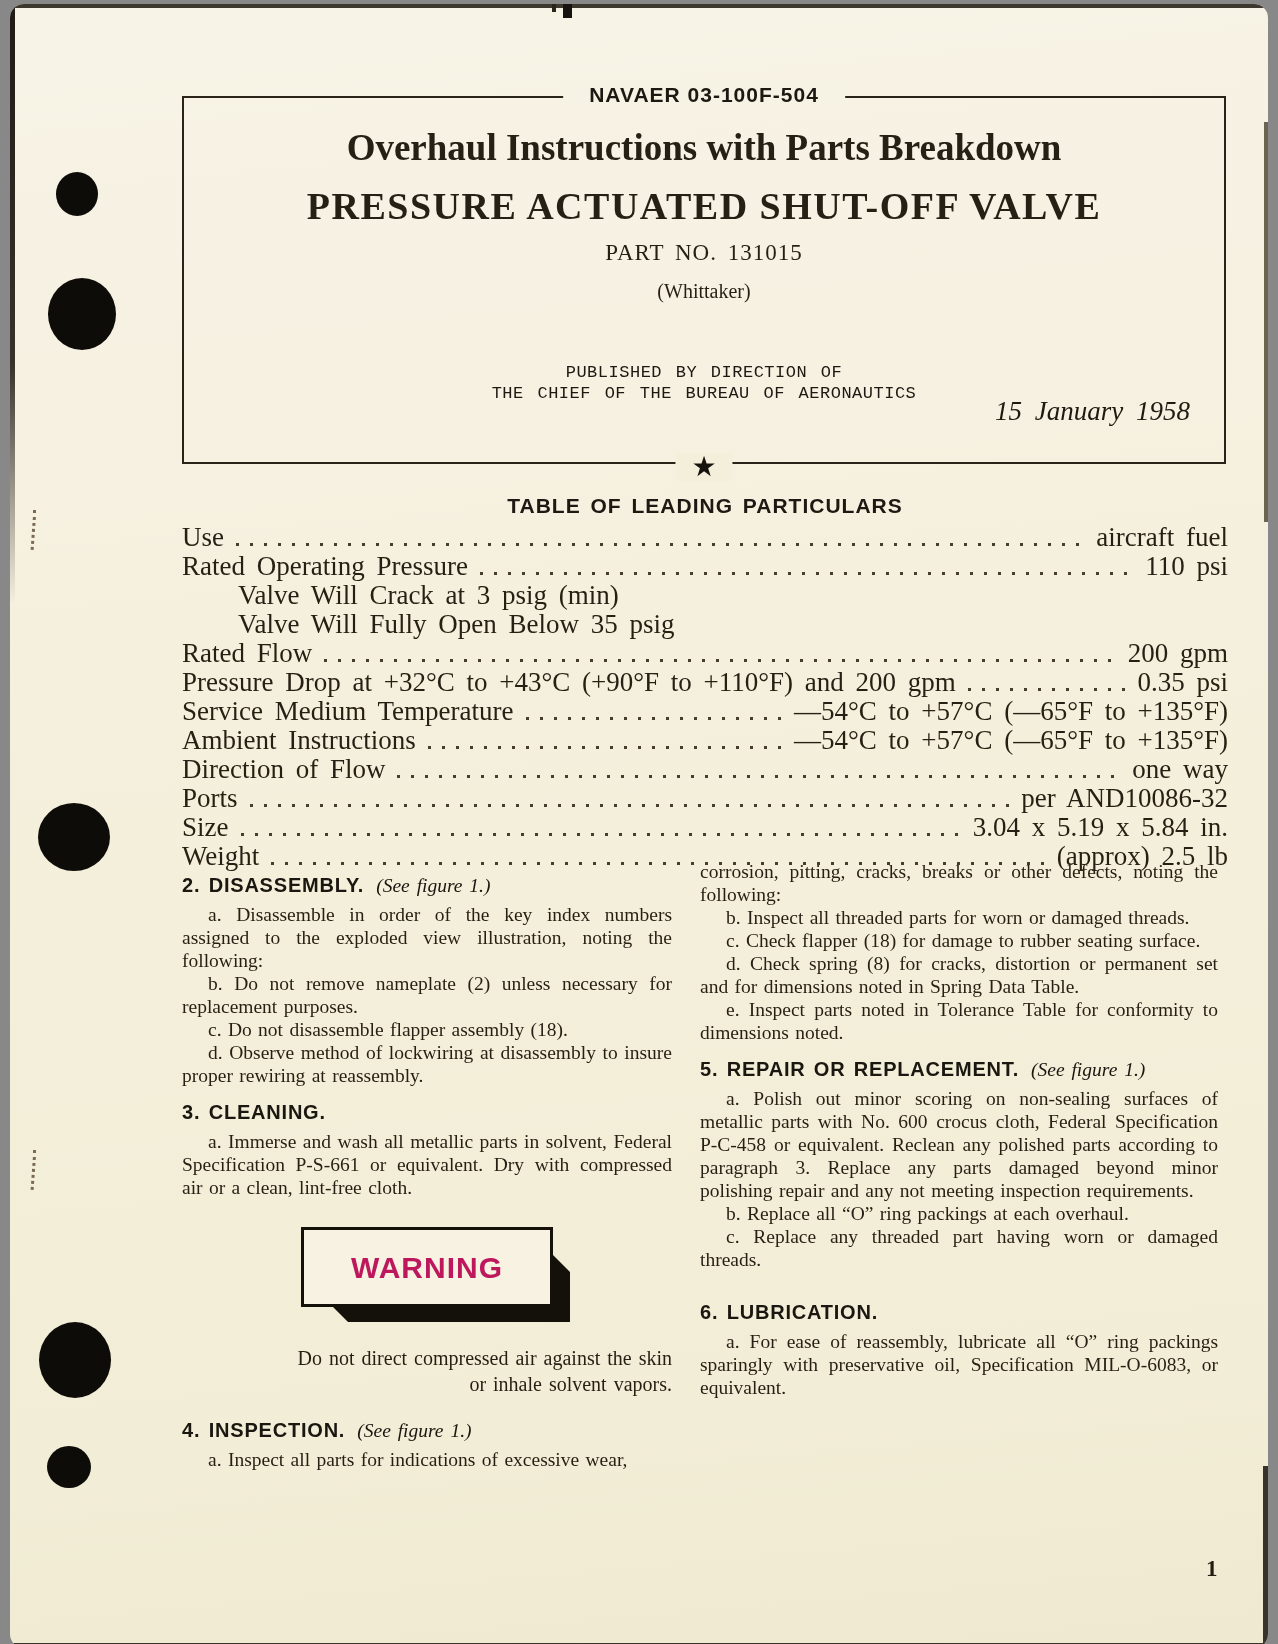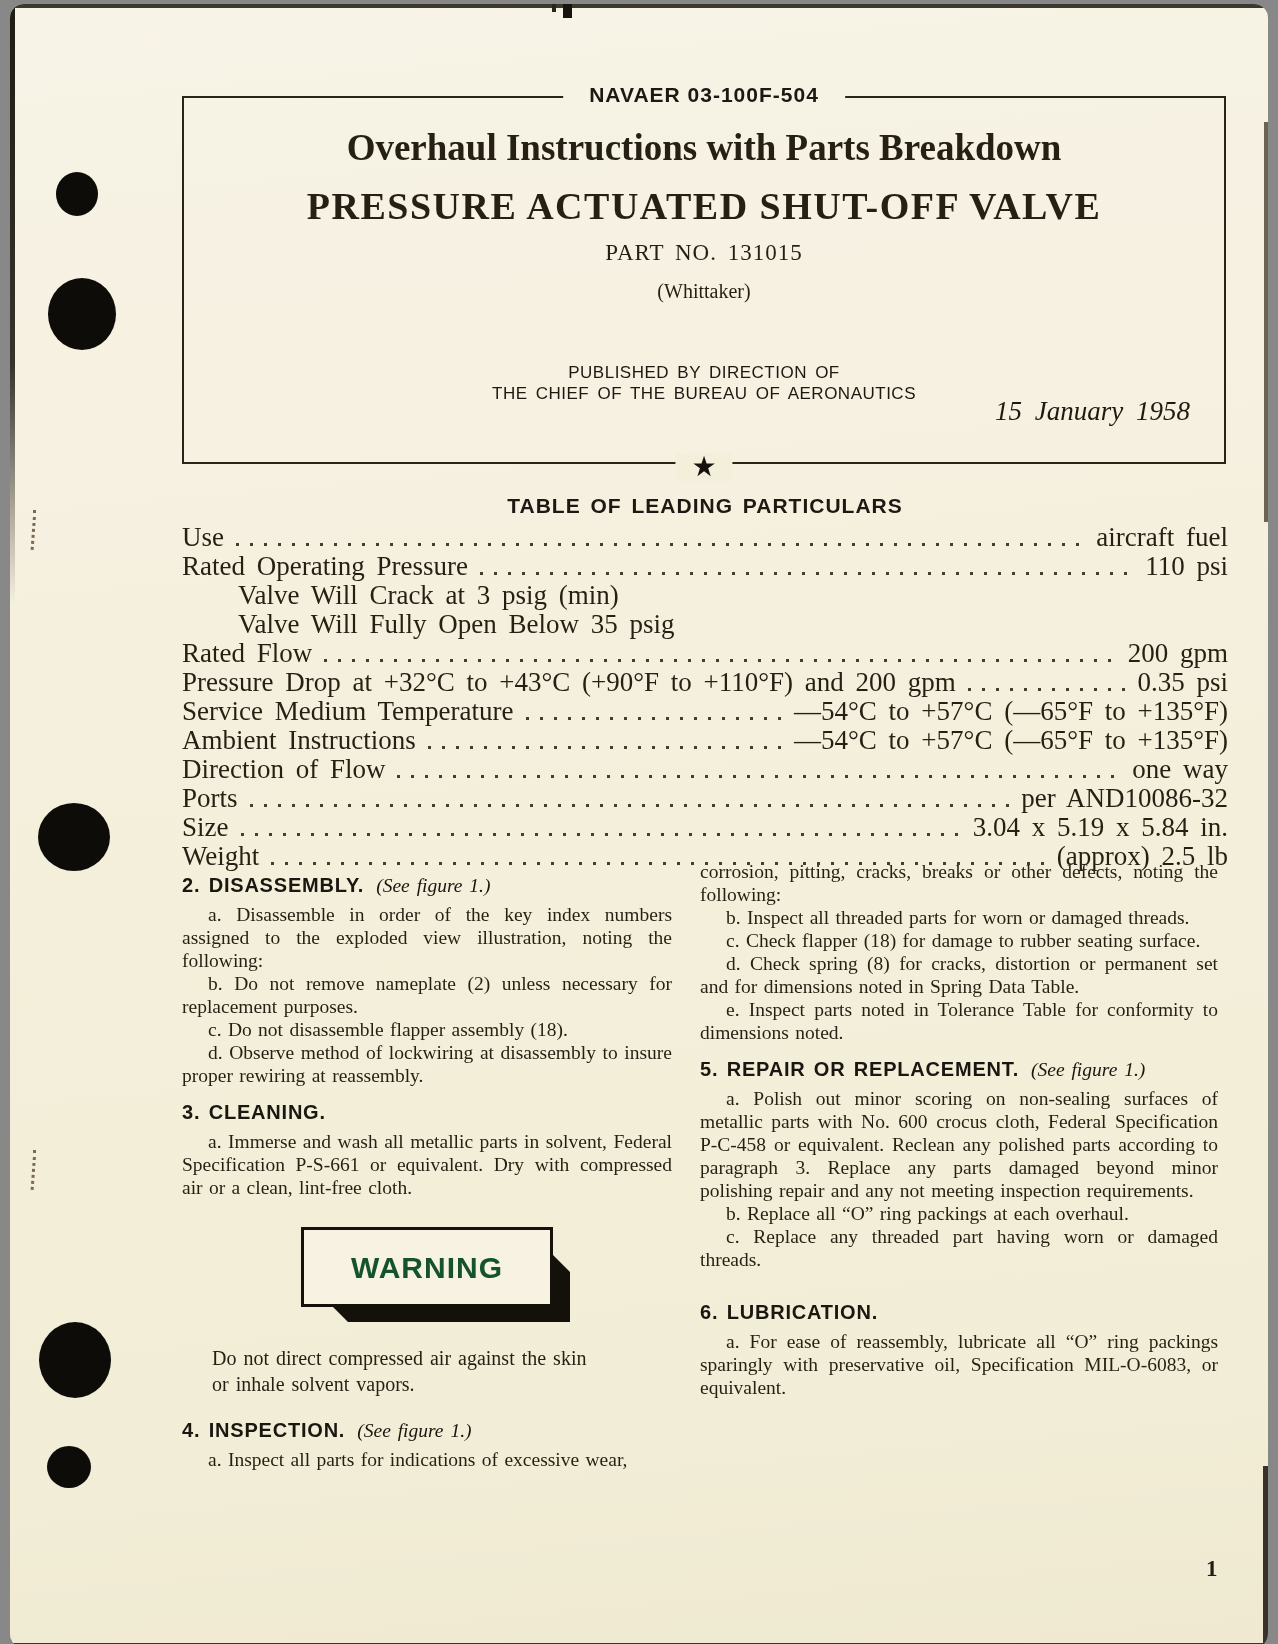--- a/index.html
+++ b/index.html
@@ -28,21 +28,21 @@
   .ink-2{left:22px;top:1146px;}
   
   .hbox{position:absolute;left:172px;top:92px;width:1044px;height:368px;border:2.5px solid #29231a;}
   .navaer{position:absolute;top:-15px;left:50%;transform:translateX(-50%);background:#f6f2e4;padding:0 26px;
     font-family:"Liberation Sans",sans-serif;font-weight:700;font-size:21px;letter-spacing:1px;white-space:nowrap;color:#1d1812;}
   .h-line{position:absolute;left:0;right:0;text-align:center;white-space:nowrap;}
   .h-title{top:28px;font-size:37px;font-weight:600;}
   .h-sub{top:86px;font-size:38px;font-weight:600;letter-spacing:1.5px;}
   .h-part{top:142px;font-size:23px;letter-spacing:1px;word-spacing:4px;}
   .h-mfr{top:182px;font-size:20px;}
-  .h-pub{top:264px;font-family:Liberation Sans, sans-serif;font-size:17px;letter-spacing:.5px;line-height:21px;color:#1d1812;word-spacing:3px;}
+  .h-pub{top:264px;font-family:Liberation Mono, monospace;font-size:17px;letter-spacing:.5px;line-height:21px;color:#1d1812;word-spacing:3px;}
   .h-date{position:absolute;right:34px;top:298px;font-style:italic;font-size:27px;word-spacing:6px;color:#1f1910;}
   .h-star{position:absolute;bottom:-19px;left:50%;transform:translateX(-50%);background:#f4efdb;padding:0 16px;font-size:28px;line-height:28px;color:#16130e;}
   
   .tlp{position:absolute;left:172px;top:490px;width:1046px;}
   .tlp-h{text-align:center;font-family:"Liberation Sans",sans-serif;font-weight:700;font-size:21px;letter-spacing:1px;color:#1d1812;word-spacing:3px;}
   .tlp-rows{margin-top:5px;}
   .p-row{display:flex;align-items:baseline;line-height:29px;font-size:27px;word-spacing:5px;}
   .p-row.indent{padding-left:56px;}
   .p-label{white-space:nowrap;}
   .p-dots{flex:1;height:3px;margin:0 12px;align-self:center;transform:translateY(7px);
@@ -59,22 +59,22 @@
   .sec-h .tail{font-family:"Liberation Serif",serif;font-weight:400;font-size:19.5px;letter-spacing:0;margin-left:12px;word-spacing:2px;}
   .sec-h .tail.italic{font-style:italic;font-weight:500;}
   .sec-h + .para{margin-top:6px;}
   #col-left div.sec-h:last-of-type{margin-top:22px;}
   #col-right div.sec-h:last-of-type{margin-top:30px;}
   
   .warn-outer{position:relative;width:252px;height:80px;margin:28px auto 0;}
   .warn-shadow{position:absolute;left:17px;top:15px;width:100%;height:100%;background:#14110b;
     clip-path:polygon(0 0,calc(100% - 30px) 0,100% 30px,100% 100%,30px 100%,0 calc(100% - 30px));}
   .warn-face{position:absolute;inset:0;background:#f7f2e2;border:3px solid #14110b;display:flex;align-items:center;justify-content:center;}
-  .warn-face span{font-family:"Liberation Sans",sans-serif;font-weight:700;font-size:30px;letter-spacing:1px;color:#14532d;}
-  .warn-caption{margin:38px 0 0 30px;text-align:left;line-height:26px;font-size:20px;word-spacing:2px;}
+  .warn-face span{font-family:"Liberation Sans",sans-serif;font-weight:700;font-size:30px;letter-spacing:1px;color:#be185d;}
+  .warn-caption{margin:38px 0 0 30px;text-align:right;line-height:26px;font-size:20px;word-spacing:2px;}
   
   .pageno{position:absolute;left:1196px;top:1552px;font-size:23px;font-weight:700;color:#221c12;}
 </style>
 </head>
 <body>
 
 <div class="page">
 
   <div class="edge-top"></div>
   <div class="edge-left"></div>

